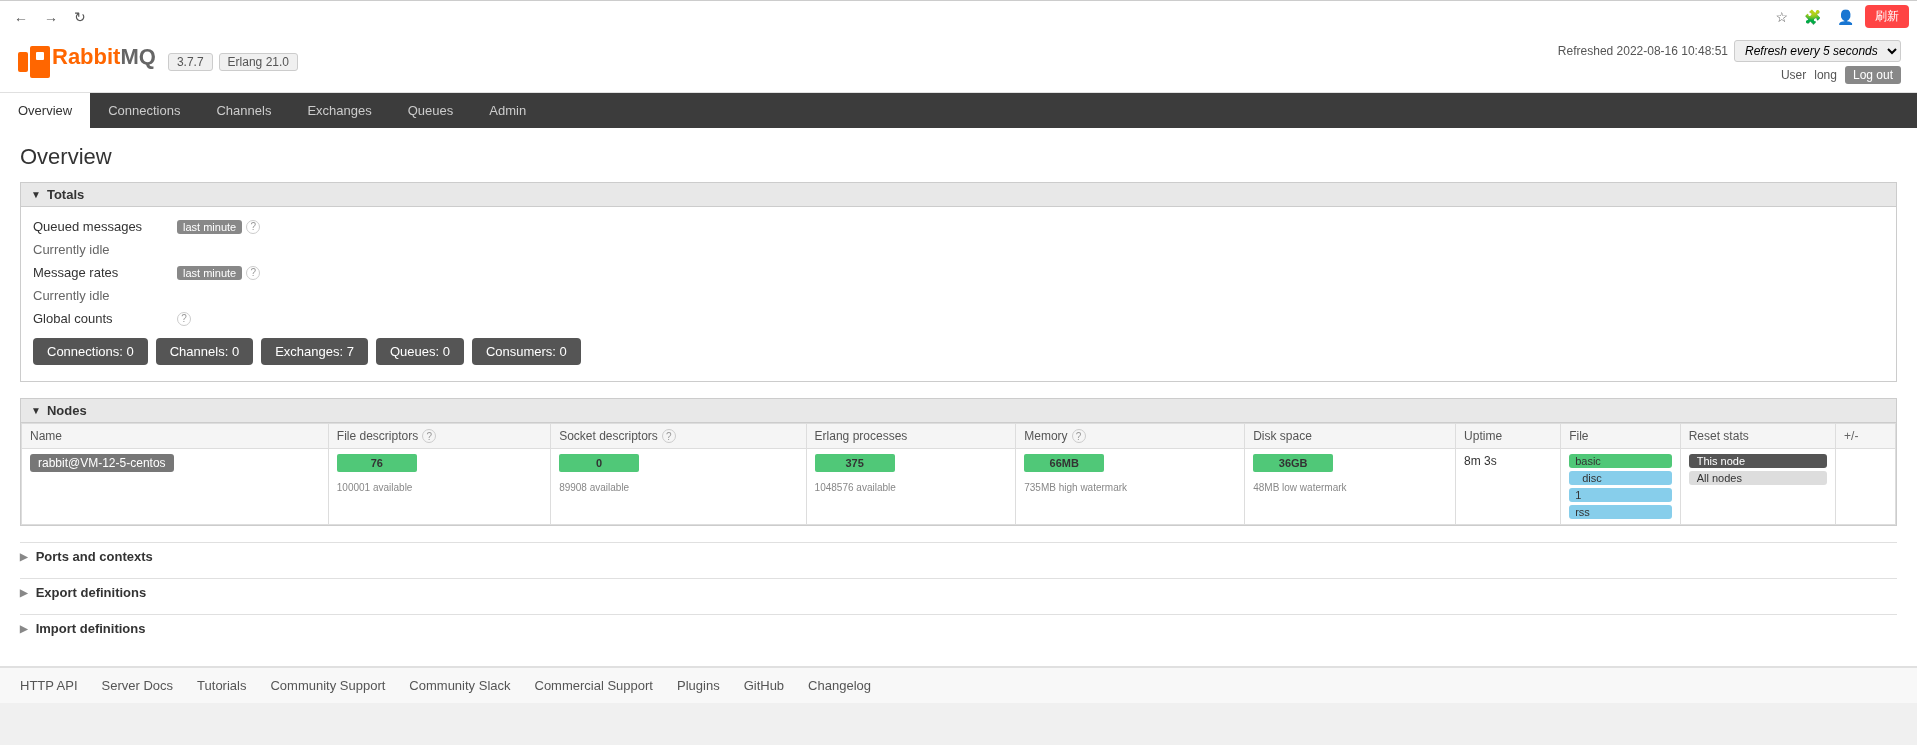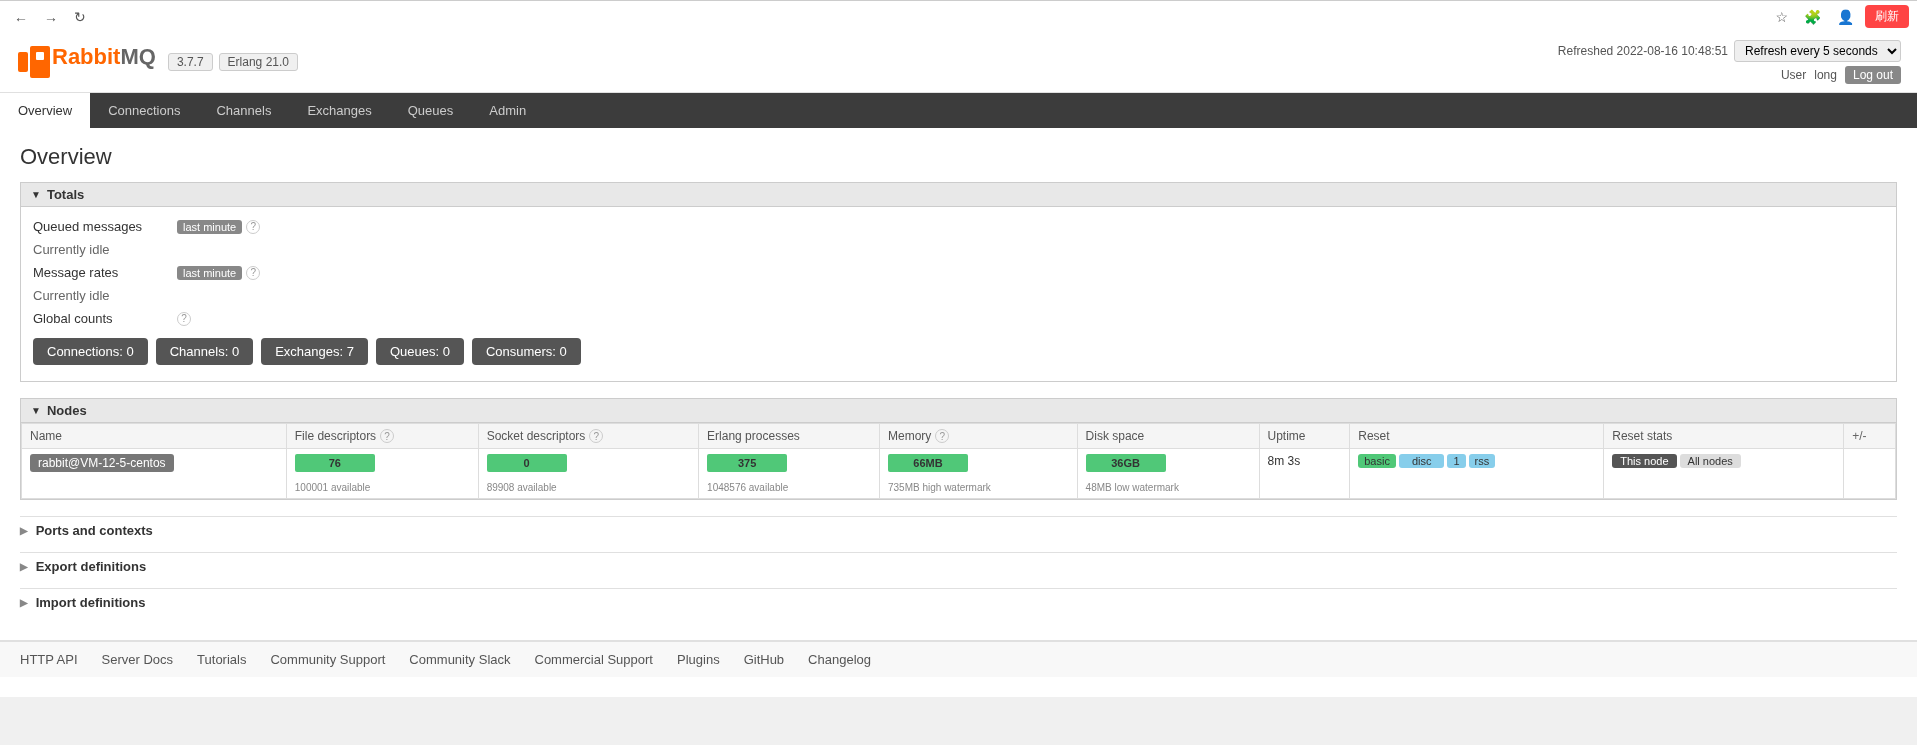--- a/index.html
+++ b/index.html
@@ -26,21 +26,21 @@
 
     
     .app-header { background: #fff; padding: 8px 16px; display: flex; align-items: center; justify-content: space-between; border-bottom: 1px solid #e0e0e0; }
     .logo-area { display: flex; align-items: center; gap: 12px; }
     .logo { display: flex; align-items: flex-start; }
     .logo-icon { width: 36px; height: 36px; }
     .version-badges { display: flex; gap: 6px; }
     .version-badge { background: #f0f0f0; border: 1px solid #ccc; border-radius: 3px; padding: 1px 8px; font-size: 12px; color: #555; }
     .header-right { text-align: right; font-size: 12px; color: #555; }
     .refresh-control { display: flex; align-items: center; gap: 6px; justify-content: flex-end; margin-bottom: 4px; }
-    .refresh-select { border: 1px solid #ccc; border-radius: 3px; padding: 2px 6px; font-size: 12px; }
+    .refresh-select { border: 1px solid #ccc; border-radius: 3px; padding: 2px 6px; font-size: 12px; font-style: italic; }
     .cluster-info { margin-bottom: 2px; }
     .cluster-name { font-weight: bold; color: #333; }
     .user-info { display: flex; align-items: center; gap: 8px; justify-content: flex-end; }
     .logout-btn { background: #888; color: white; border: none; border-radius: 3px; padding: 2px 8px; font-size: 12px; cursor: pointer; }
 
     
     .app-nav { background: #3c3c3c; display: flex; }
     .nav-item { padding: 10px 18px; color: #ccc; cursor: pointer; font-size: 13px; }
     .nav-item.active { background: #fff; color: #333; }
 
@@ -71,21 +71,21 @@
     .nodes-table td { border: 1px solid #ddd; padding: 5px 8px; vertical-align: top; }
     .node-name { background: #777; color: white; border-radius: 3px; padding: 2px 8px; font-size: 12px; display: inline-block; }
     .metric-bar { width: 80px; height: 18px; background: #50c878; display: flex; align-items: center; justify-content: center; color: #333; font-size: 11px; font-weight: bold; border-radius: 2px; }
     .metric-sub { color: #888; font-size: 10px; margin-top: 10px; }
     .tag-basic { background: #50c878; color: #333; border-radius: 3px; padding: 1px 6px; font-size: 11px; display: inline-block; }
     .tag-disc { background: #87ceeb; color: #333; border-radius: 3px; padding: 1px 13px; font-size: 11px; display: inline-block; }
     .tag-1 { background: #87ceeb; color: #333; border-radius: 3px; padding: 1px 6px; font-size: 11px; display: inline-block; }
     .tag-rss { background: #87ceeb; color: #333; border-radius: 3px; padding: 1px 6px; font-size: 11px; display: inline-block; }
     .tag-thisnode { background: #555; color: white; border-radius: 3px; padding: 1px 8px; font-size: 11px; display: inline-block; cursor: pointer; }
     .tag-allnodes { background: #ddd; color: #333; border-radius: 3px; padding: 1px 8px; font-size: 11px; display: inline-block; cursor: pointer; }
-    .tags-cell { display: flex; gap: 3px; flex-wrap: wrap; }
+    .tags-cell { display: flex; gap: 3px; flex-wrap: wrap; flex-direction: column; }
     .plusminus { color: #666; font-size: 12px; cursor: pointer; }
     .th-with-help { display: flex; align-items: center; gap: 4px; }
 
     
     .collapsible-section { margin-bottom: 8px; }
     .collapsible-header { display: flex; align-items: center; gap: 8px; padding: 6px 0; border-top: 1px solid #e0e0e0; cursor: pointer; font-size: 13px; color: #333; font-weight: bold; }
     .collapsible-arrow { color: #888; font-size: 10px; }
 
     
     .footer { background: #f8f8f8; border-top: 2px solid #e0e0e0; padding: 10px 20px; display: flex; gap: 24px; flex-wrap: wrap; align-items: flex-end; }
@@ -213,21 +213,21 @@
               </th>
               <th>
                 <div class="th-with-help">Socket descriptors <span class="stat-help">?</span></div>
               </th>
               <th>Erlang processes</th>
               <th>
                 <div class="th-with-help">Memory <span class="stat-help">?</span></div>
               </th>
               <th>Disk space</th>
               <th>Uptime</th>
-              <th>Reset</th>
+              <th>File</th>
               <th>Reset stats</th>
               <th><span class="plusminus">+/-</span></th>
             </tr>
           </thead>
           <tbody>
             <tr>
               <td>
                 <span class="node-name">rabbit@VM-12-5-centos</span>
               </td>
               <td>

